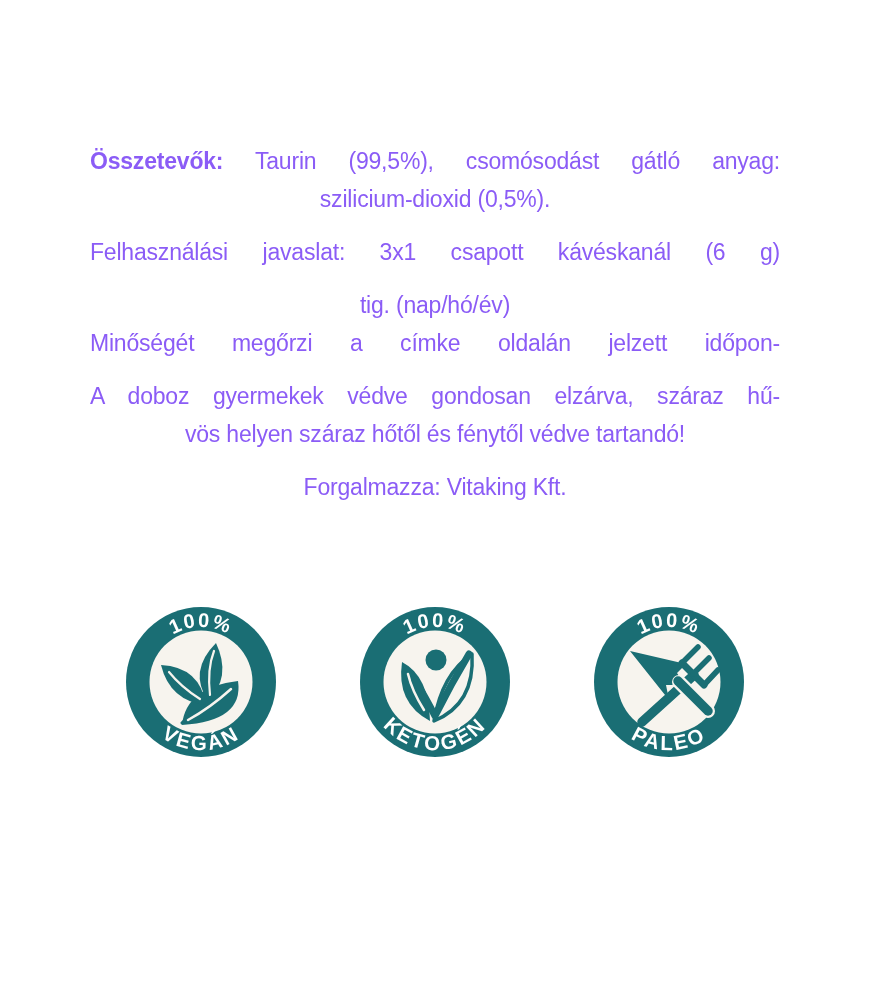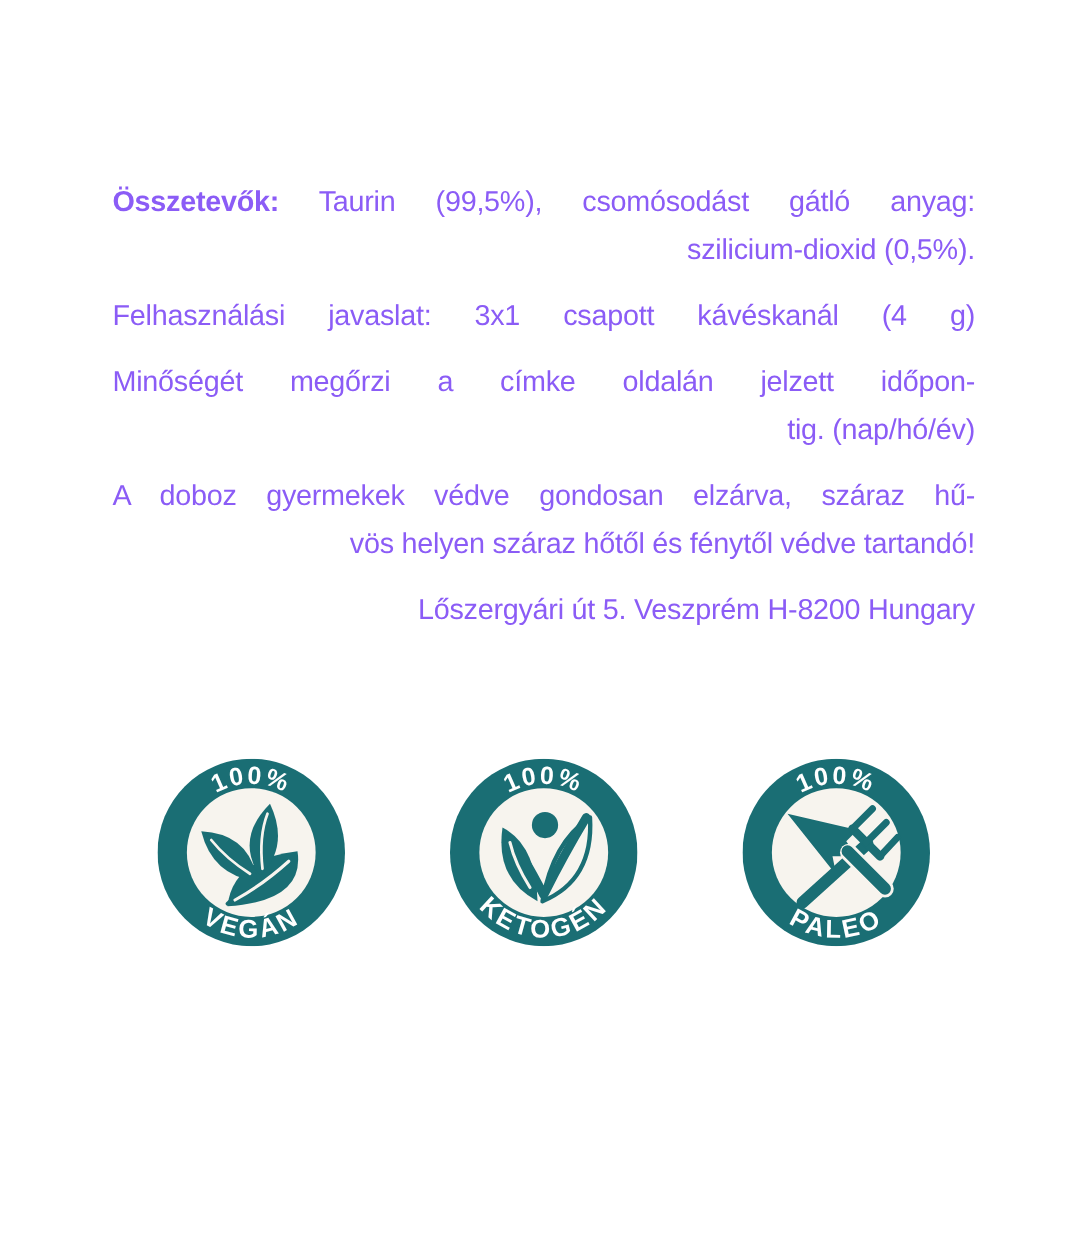--- a/index.html
+++ b/index.html
@@ -17,21 +17,21 @@
     top: 142px;
     width: 690px;
     color: #8b5cf6;
     font-size: 23px;
     line-height: 38px;
     letter-spacing: -0.2px;
   }
   .para { margin: 0 0 15px 0; padding: 0; }
   .line { display: block; }
   .jline { text-align: justify; text-align-last: justify; }
-  .lline { text-align: right; }
+  .lline { text-align: center; }
   .lead { font-weight: bold; }
   .badges {
     position: absolute;
     left: 0;
     top: 607px;
     width: 870px;
     display: flex;
     justify-content: center;
     gap: 84px;
   }
@@ -51,35 +51,35 @@
 <div class="page">
 
   <div class="text-block">
 
     <p class="para">
       <span class="line jline"><b class="lead">Összetevők:</b><span> Taurin (99,5%), csomósodást gátló anyag:</span></span>
       <span class="line lline">szilicium-dioxid (0,5%).</span>
     </p>
 
     <p class="para">
-      <span class="line jline">Felhasználási javaslat: 3x1 csapott kávéskanál (4 g)</span>
+      <span class="line jline">Felhasználási javaslat: 3x1 csapott kávéskanál (6 g)</span>
     </p>
 
     <p class="para">
+      <span class="line lline">tig. (nap/hó/év)</span>
       <span class="line jline">Minőségét megőrzi a címke oldalán jelzett időpon-</span>
-      <span class="line lline">tig. (nap/hó/év)</span>
     </p>
 
     <p class="para">
       <span class="line jline">A doboz gyermekek védve gondosan elzárva, száraz hű-</span>
       <span class="line lline">vös helyen száraz hőtől és fénytől védve tartandó!</span>
     </p>
 
     <p class="para">
-      <span class="line lline">Lőszergyári út 5. Veszprém H-8200 Hungary</span>
+      <span class="line lline">Forgalmazza: Vitaking Kft.</span>
     </p>
 
   </div>
 
   <div class="badges">
 
     <div class="badge">
       <svg viewBox="0 0 150 150" width="150" height="150">
         <defs>
           <path id="arcTop0" d="M 25.2 51.7 A 55 55 0 0 1 124.8 51.7" fill="none"></path>

